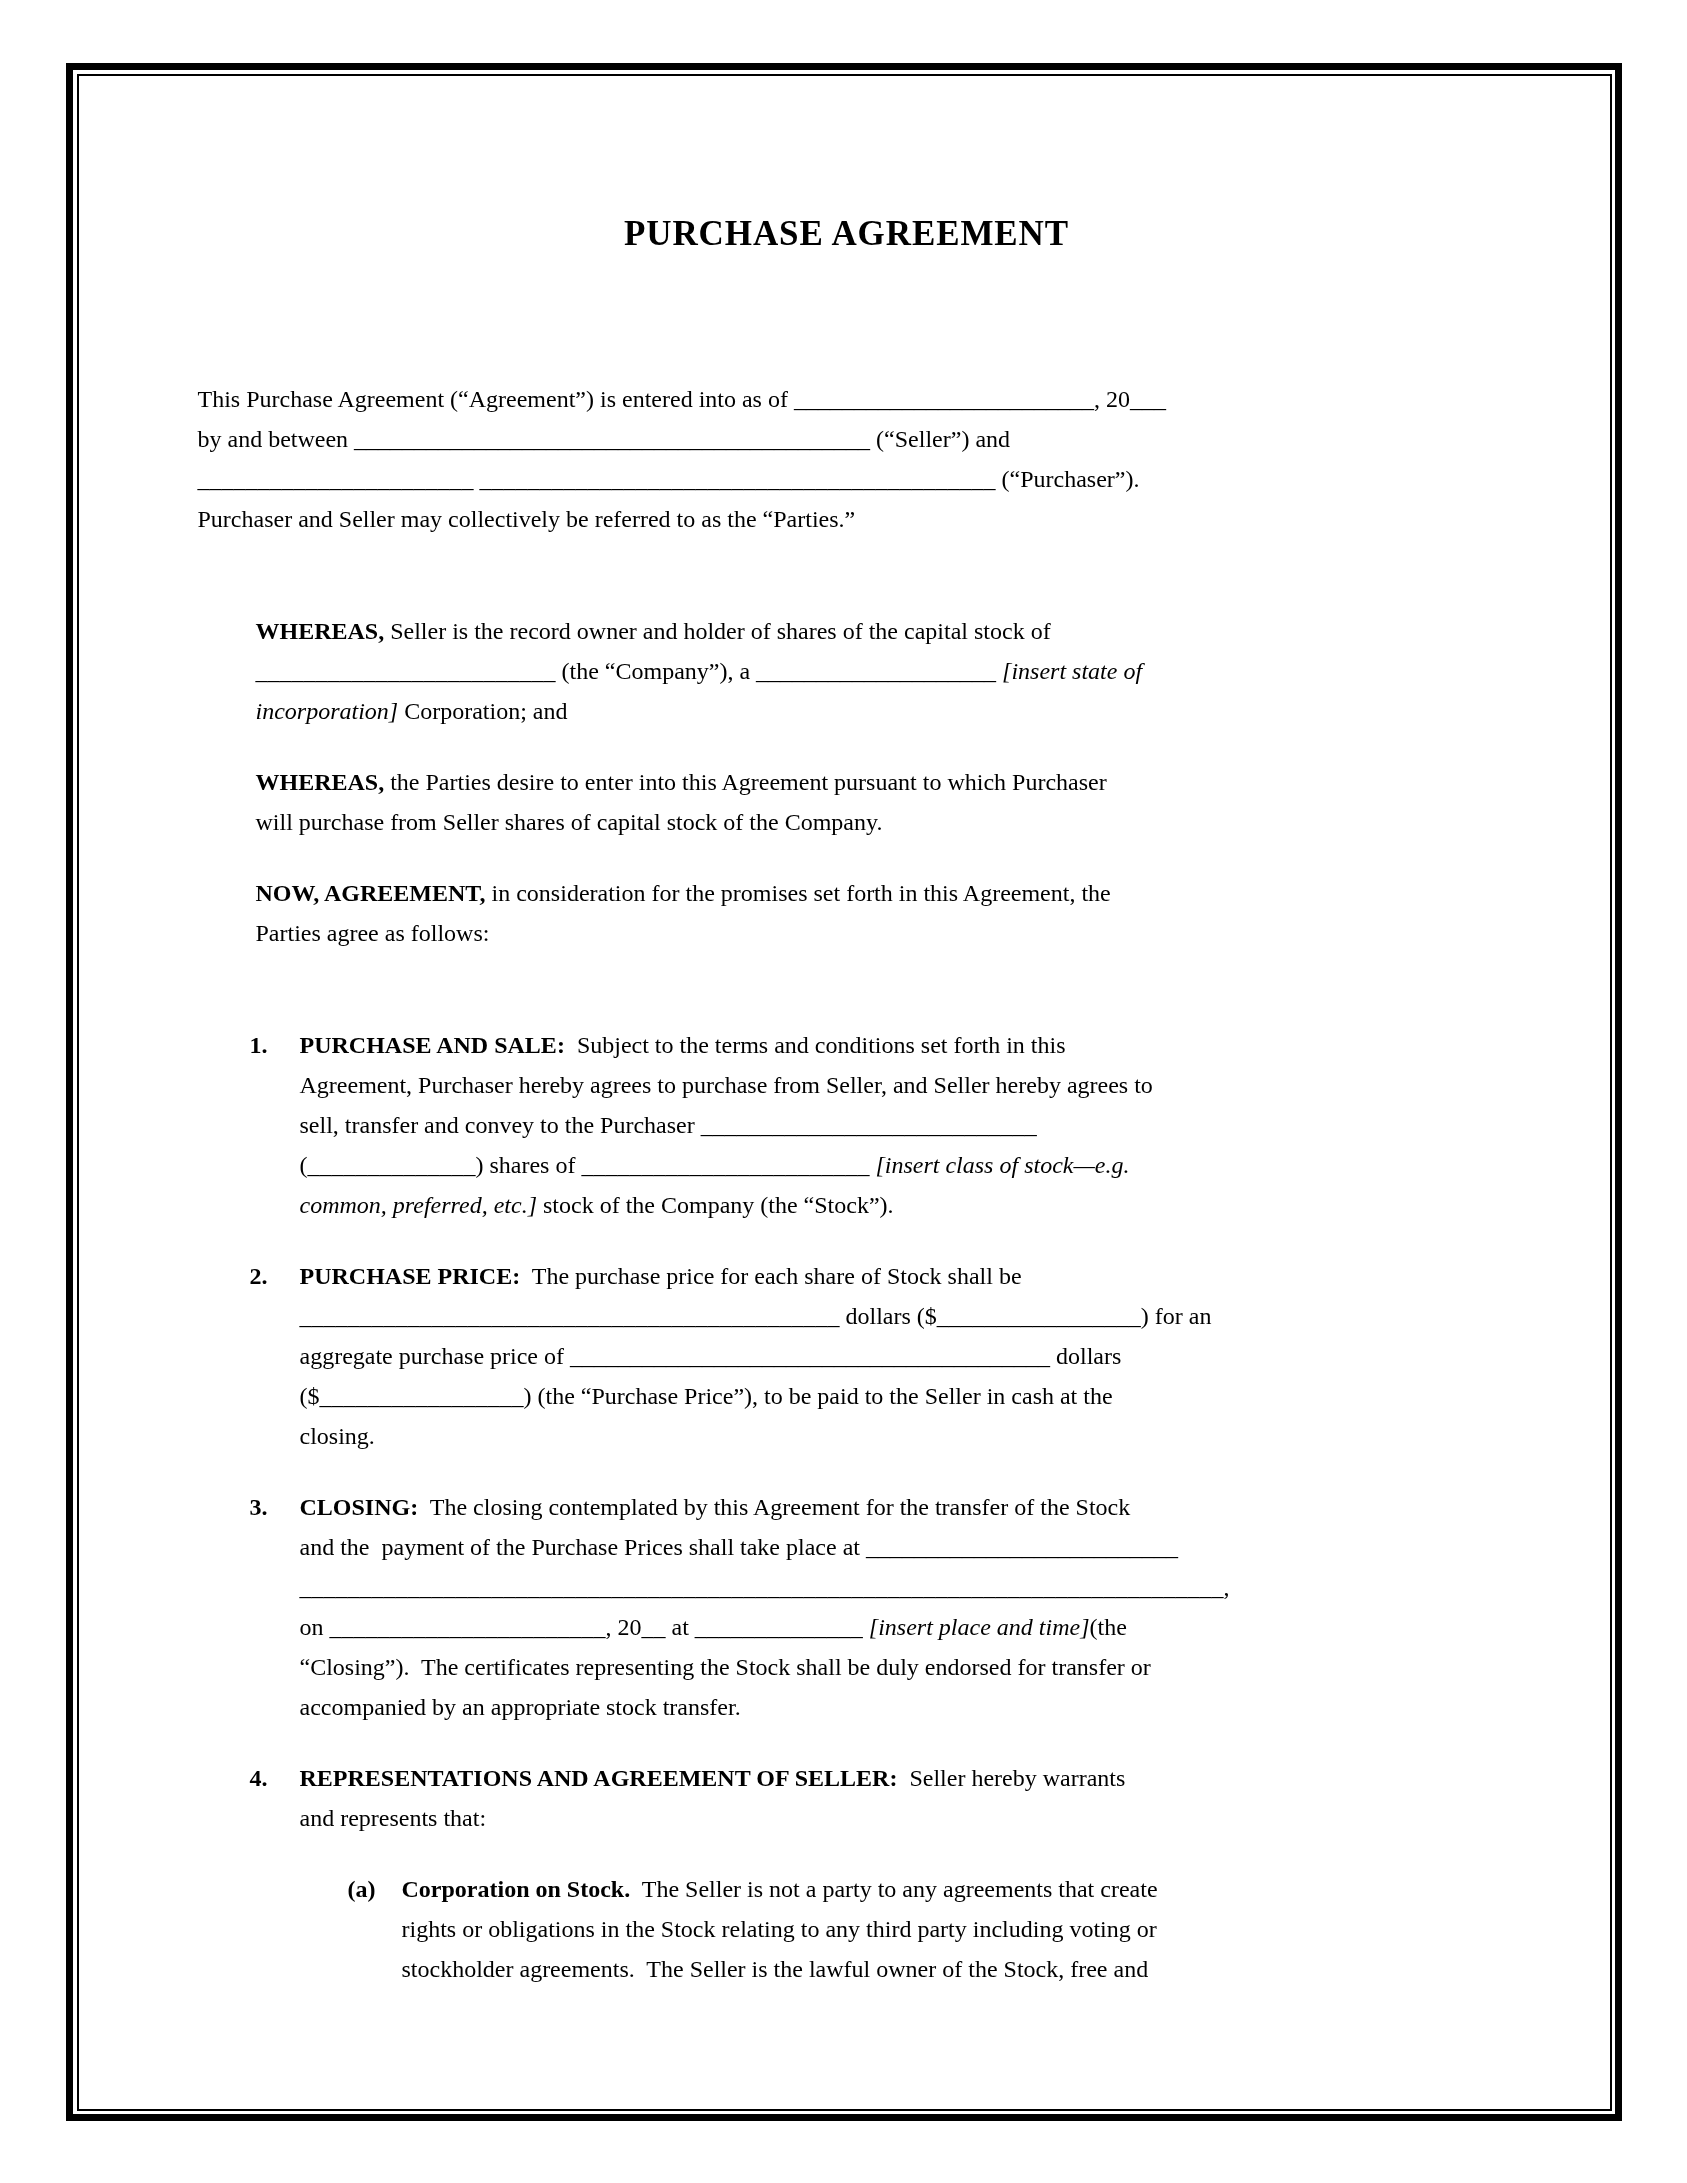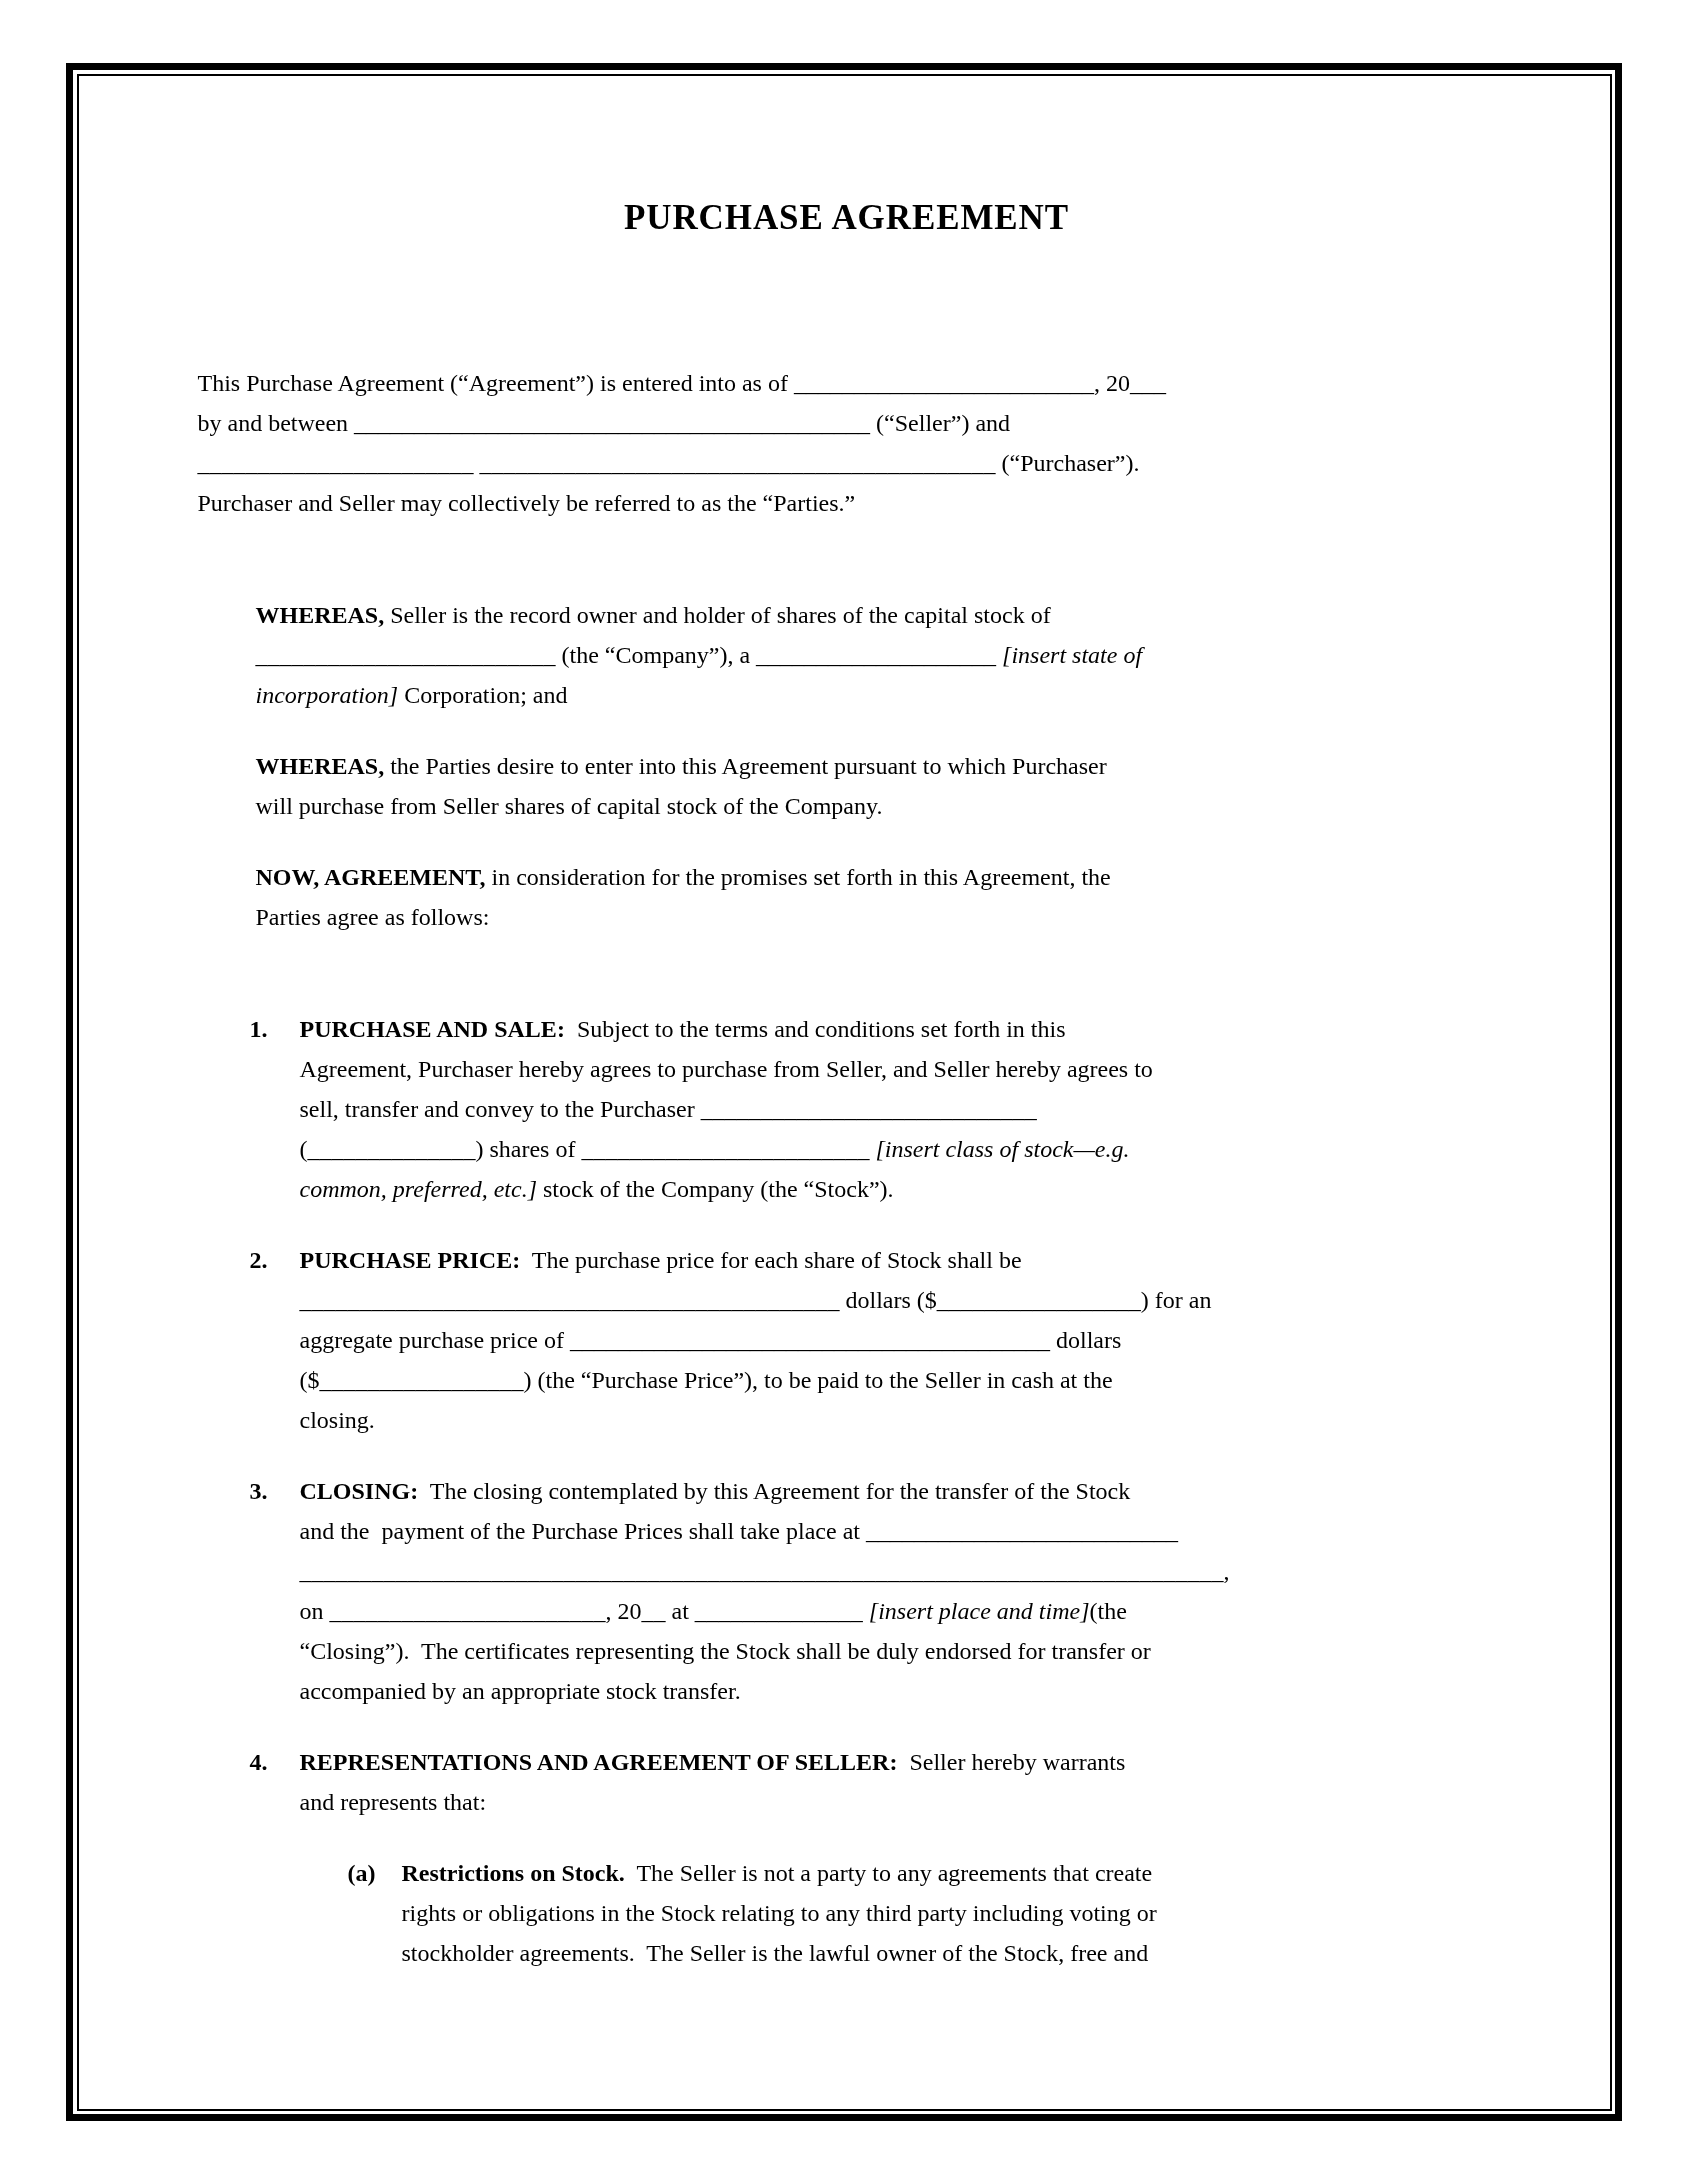--- a/index.html
+++ b/index.html
@@ -27,21 +27,21 @@
     position: absolute;
     left: 3.5px;
     top: 3.5px;
     right: 3.5px;
     bottom: 3.5px;
     border: 2.6px solid #000;
   }
   .content {
     position: absolute;
     left: 0; top: 0; right: 0; bottom: 0;
-    padding: 0 114px 0 119px;
+    padding: 16px 114px 0 119px;
     overflow: hidden;
   }
   .title {
     margin-top: 121px;
     margin-bottom: 124px;
     text-align: center;
     font-weight: bold;
     font-size: 35px;
     letter-spacing: 0.9px;
     line-height: 42px;
@@ -82,18 +82,18 @@
       <div class="title">PURCHASE AGREEMENT</div>
       <div id="doc-body">
           <div class="block  sp-lg">This Purchase Agreement (“Agreement”) is entered into as of _________________________, 20___<br>by and between ___________________________________________ (“Seller”) and<br>_______________________ ___________________________________________ (“Purchaser”).<br>Purchaser and Seller may collectively be referred to as the “Parties.”</div>
           <div class="block indent"><b>WHEREAS,</b> Seller is the record owner and holder of shares of the capital stock of<br>_________________________ (the “Company”), a ____________________ <i>[insert state of</i><br><i>incorporation]</i> Corporation; and</div>
           <div class="block indent"><b>WHEREAS,</b> the Parties desire to enter into this Agreement pursuant to which Purchaser<br>will purchase from Seller shares of capital stock of the Company.</div>
           <div class="block indent sp-lg"><b>NOW, AGREEMENT,</b> in consideration for the promises set forth in this Agreement, the<br>Parties agree as follows:</div>
           <div class="block numbered"><span class="num">1.</span><div class="ntext"><b>PURCHASE AND SALE:</b>  Subject to the terms and conditions set forth in this<br>Agreement, Purchaser hereby agrees to purchase from Seller, and Seller hereby agrees to<br>sell, transfer and convey to the Purchaser ____________________________<br>(______________) shares of ________________________ <i>[insert class of stock—e.g.</i><br><i>common, preferred, etc.]</i> stock of the Company (the “Stock”).</div></div>
           <div class="block numbered"><span class="num">2.</span><div class="ntext"><b>PURCHASE PRICE:</b>  The purchase price for each share of Stock shall be<br>_____________________________________________ dollars ($_________________) for an<br>aggregate purchase price of ________________________________________ dollars<br>($_________________) (the “Purchase Price”), to be paid to the Seller in cash at the<br>closing.</div></div>
           <div class="block numbered"><span class="num">3.</span><div class="ntext"><b>CLOSING:</b>  The closing contemplated by this Agreement for the transfer of the Stock<br>and the  payment of the Purchase Prices shall take place at __________________________<br>_____________________________________________________________________________,<br>on _______________________, 20__ at ______________ <i>[insert place and time]</i>(the<br>“Closing”).  The certificates representing the Stock shall be duly endorsed for transfer or<br>accompanied by an appropriate stock transfer.</div></div>
           <div class="block numbered"><span class="num">4.</span><div class="ntext"><b>REPRESENTATIONS AND AGREEMENT OF SELLER:</b>  Seller hereby warrants<br>and represents that:</div></div>
-          <div class="block sub"><span class="submark">(a)</span><div class="ntext"><b>Restrictions on Stock.</b>  The Seller is not a party to any agreements that create<br>rights or obligations in the Stock relating to any third party including voting or<br>stockholder agreements.  The Seller is the lawful owner of the Stock, free and</div></div>
+          <div class="block sub"><span class="submark">(a)</span><div class="ntext"><b>Corporation on Stock.</b>  The Seller is not a party to any agreements that create<br>rights or obligations in the Stock relating to any third party including voting or<br>stockholder agreements.  The Seller is the lawful owner of the Stock, free and</div></div>
         </div>
     </div>
   </div>
 </div>
 
 
 </body></html>

